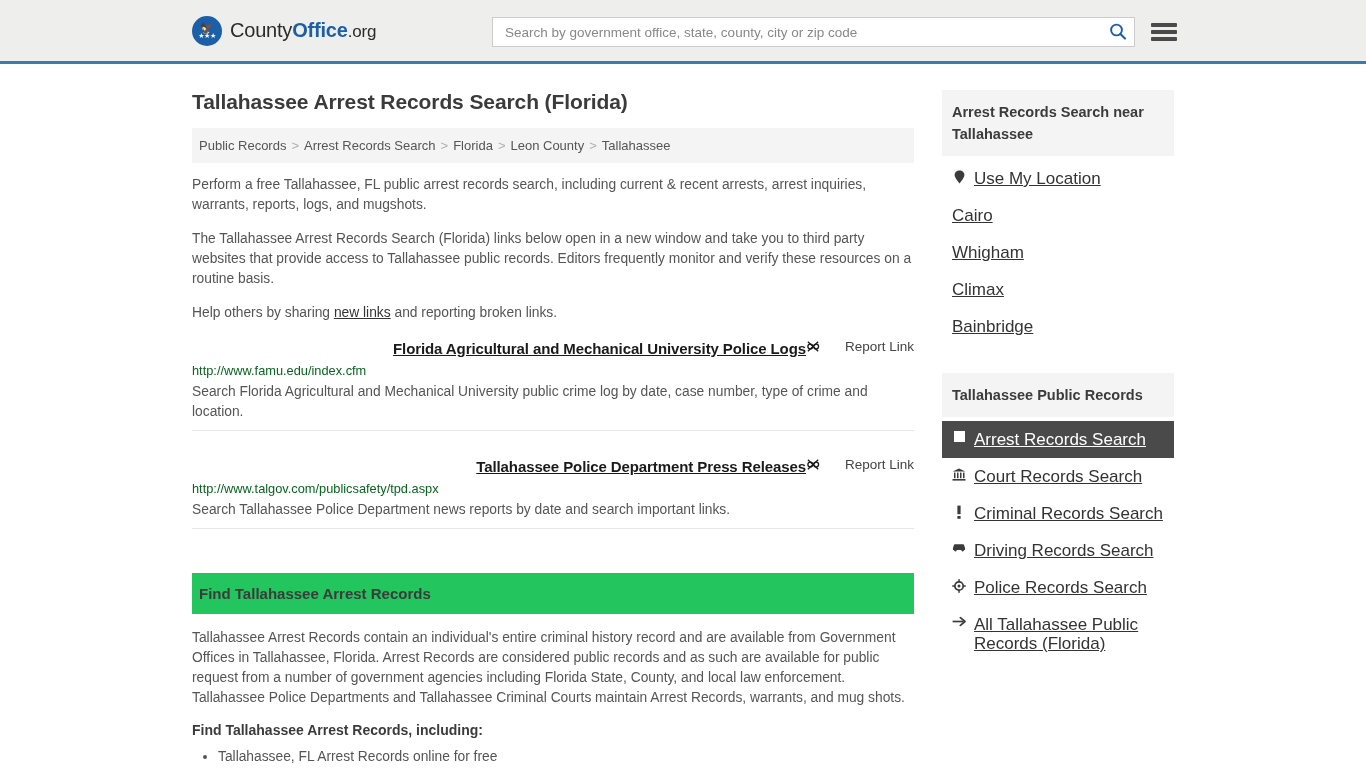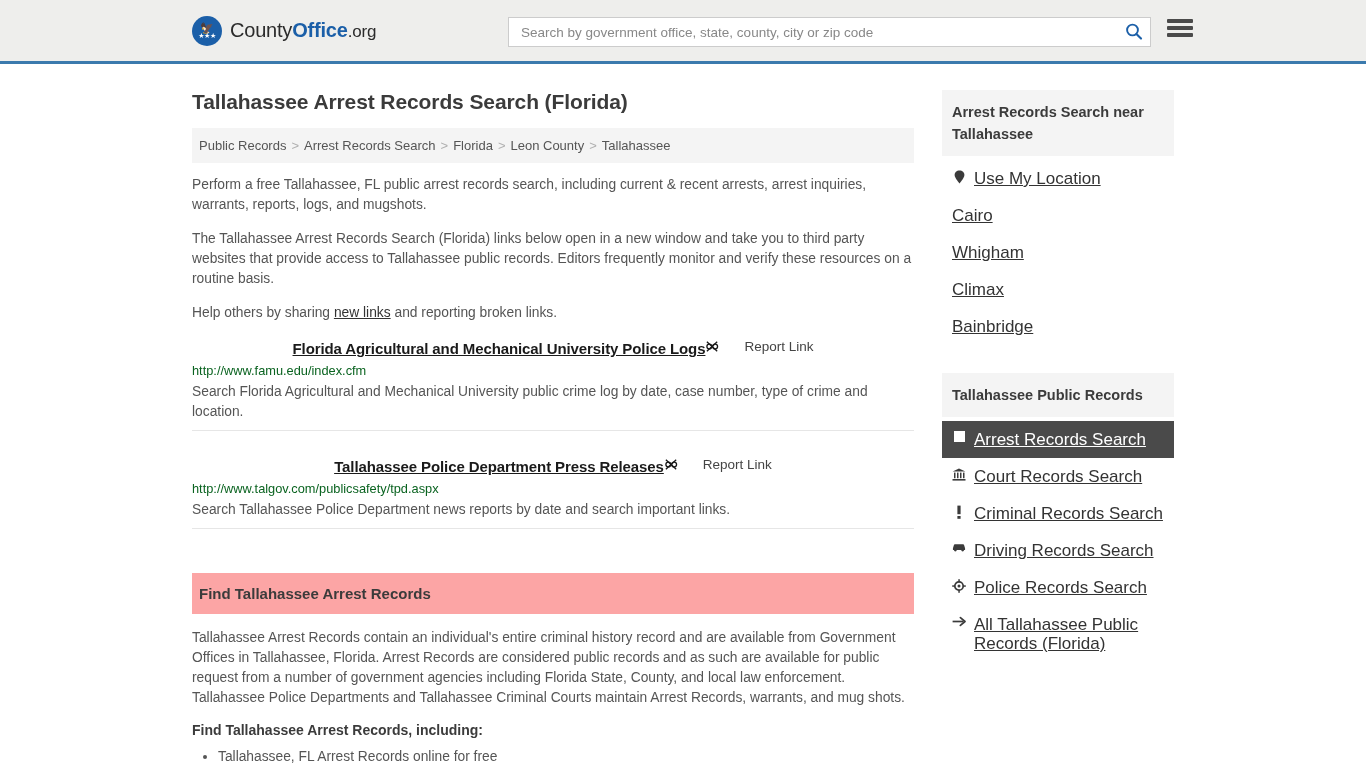--- a/index.html
+++ b/index.html
@@ -45,23 +45,24 @@
     font-size: 20px;
     letter-spacing: -0.2px;
     white-space: nowrap;
   }
   .logo-text .county { color: #2b2b2b; }
   .logo-text .office { color: #1b5fa8; font-weight: bold; }
   .logo-text .org { color: #2b2b2b; font-size: 17px; }
 
   .search-zone {
     position: absolute;
-    left: 508px;
+    left: 492px;
     top: 17px;
     display: flex;
+    align-items: center;
   }
   .search-box {
     width: 643px;
     height: 30px;
     background: #ffffff;
     border: 1px solid #cccccc;
     display: flex;
     align-items: center;
     padding: 0 6px 0 10px;
   }
@@ -119,21 +120,21 @@
     color: #555555;
     margin: 0 0 14px 0;
   }
   p.body-text a { color: #333333; text-decoration: underline; }
 
   
   .result { margin-top: 16px; padding-bottom: 10px; }
   .result-head {
     display: flex;
     align-items: baseline;
-    justify-content: center;
+    justify-content: flex-end;
   }
   .result-title {
     font-size: 15px;
     font-weight: bold;
     color: #1a1a1a;
     text-decoration: underline;
     letter-spacing: -0.1px;
   }
   .report-link {
     display: flex;
@@ -154,21 +155,21 @@
   .result-desc {
     font-size: 13.8px;
     line-height: 20px;
     color: #555555;
     margin-top: 4px;
   }
   .divider { border: none; border-top: 1px solid #e6e6e6; margin: 8px 0 0 0; }
 
   
   .section-band {
-    background: #fca5a5;
+    background: #22c55e;
     padding: 12px 7px;
     margin-top: 34px;
     font-size: 15px;
     font-weight: bold;
     color: #3b3b3b;
   }
   .section-body { margin-top: 14px; }
   .sub-head {
     font-size: 14px;
     font-weight: bold;

